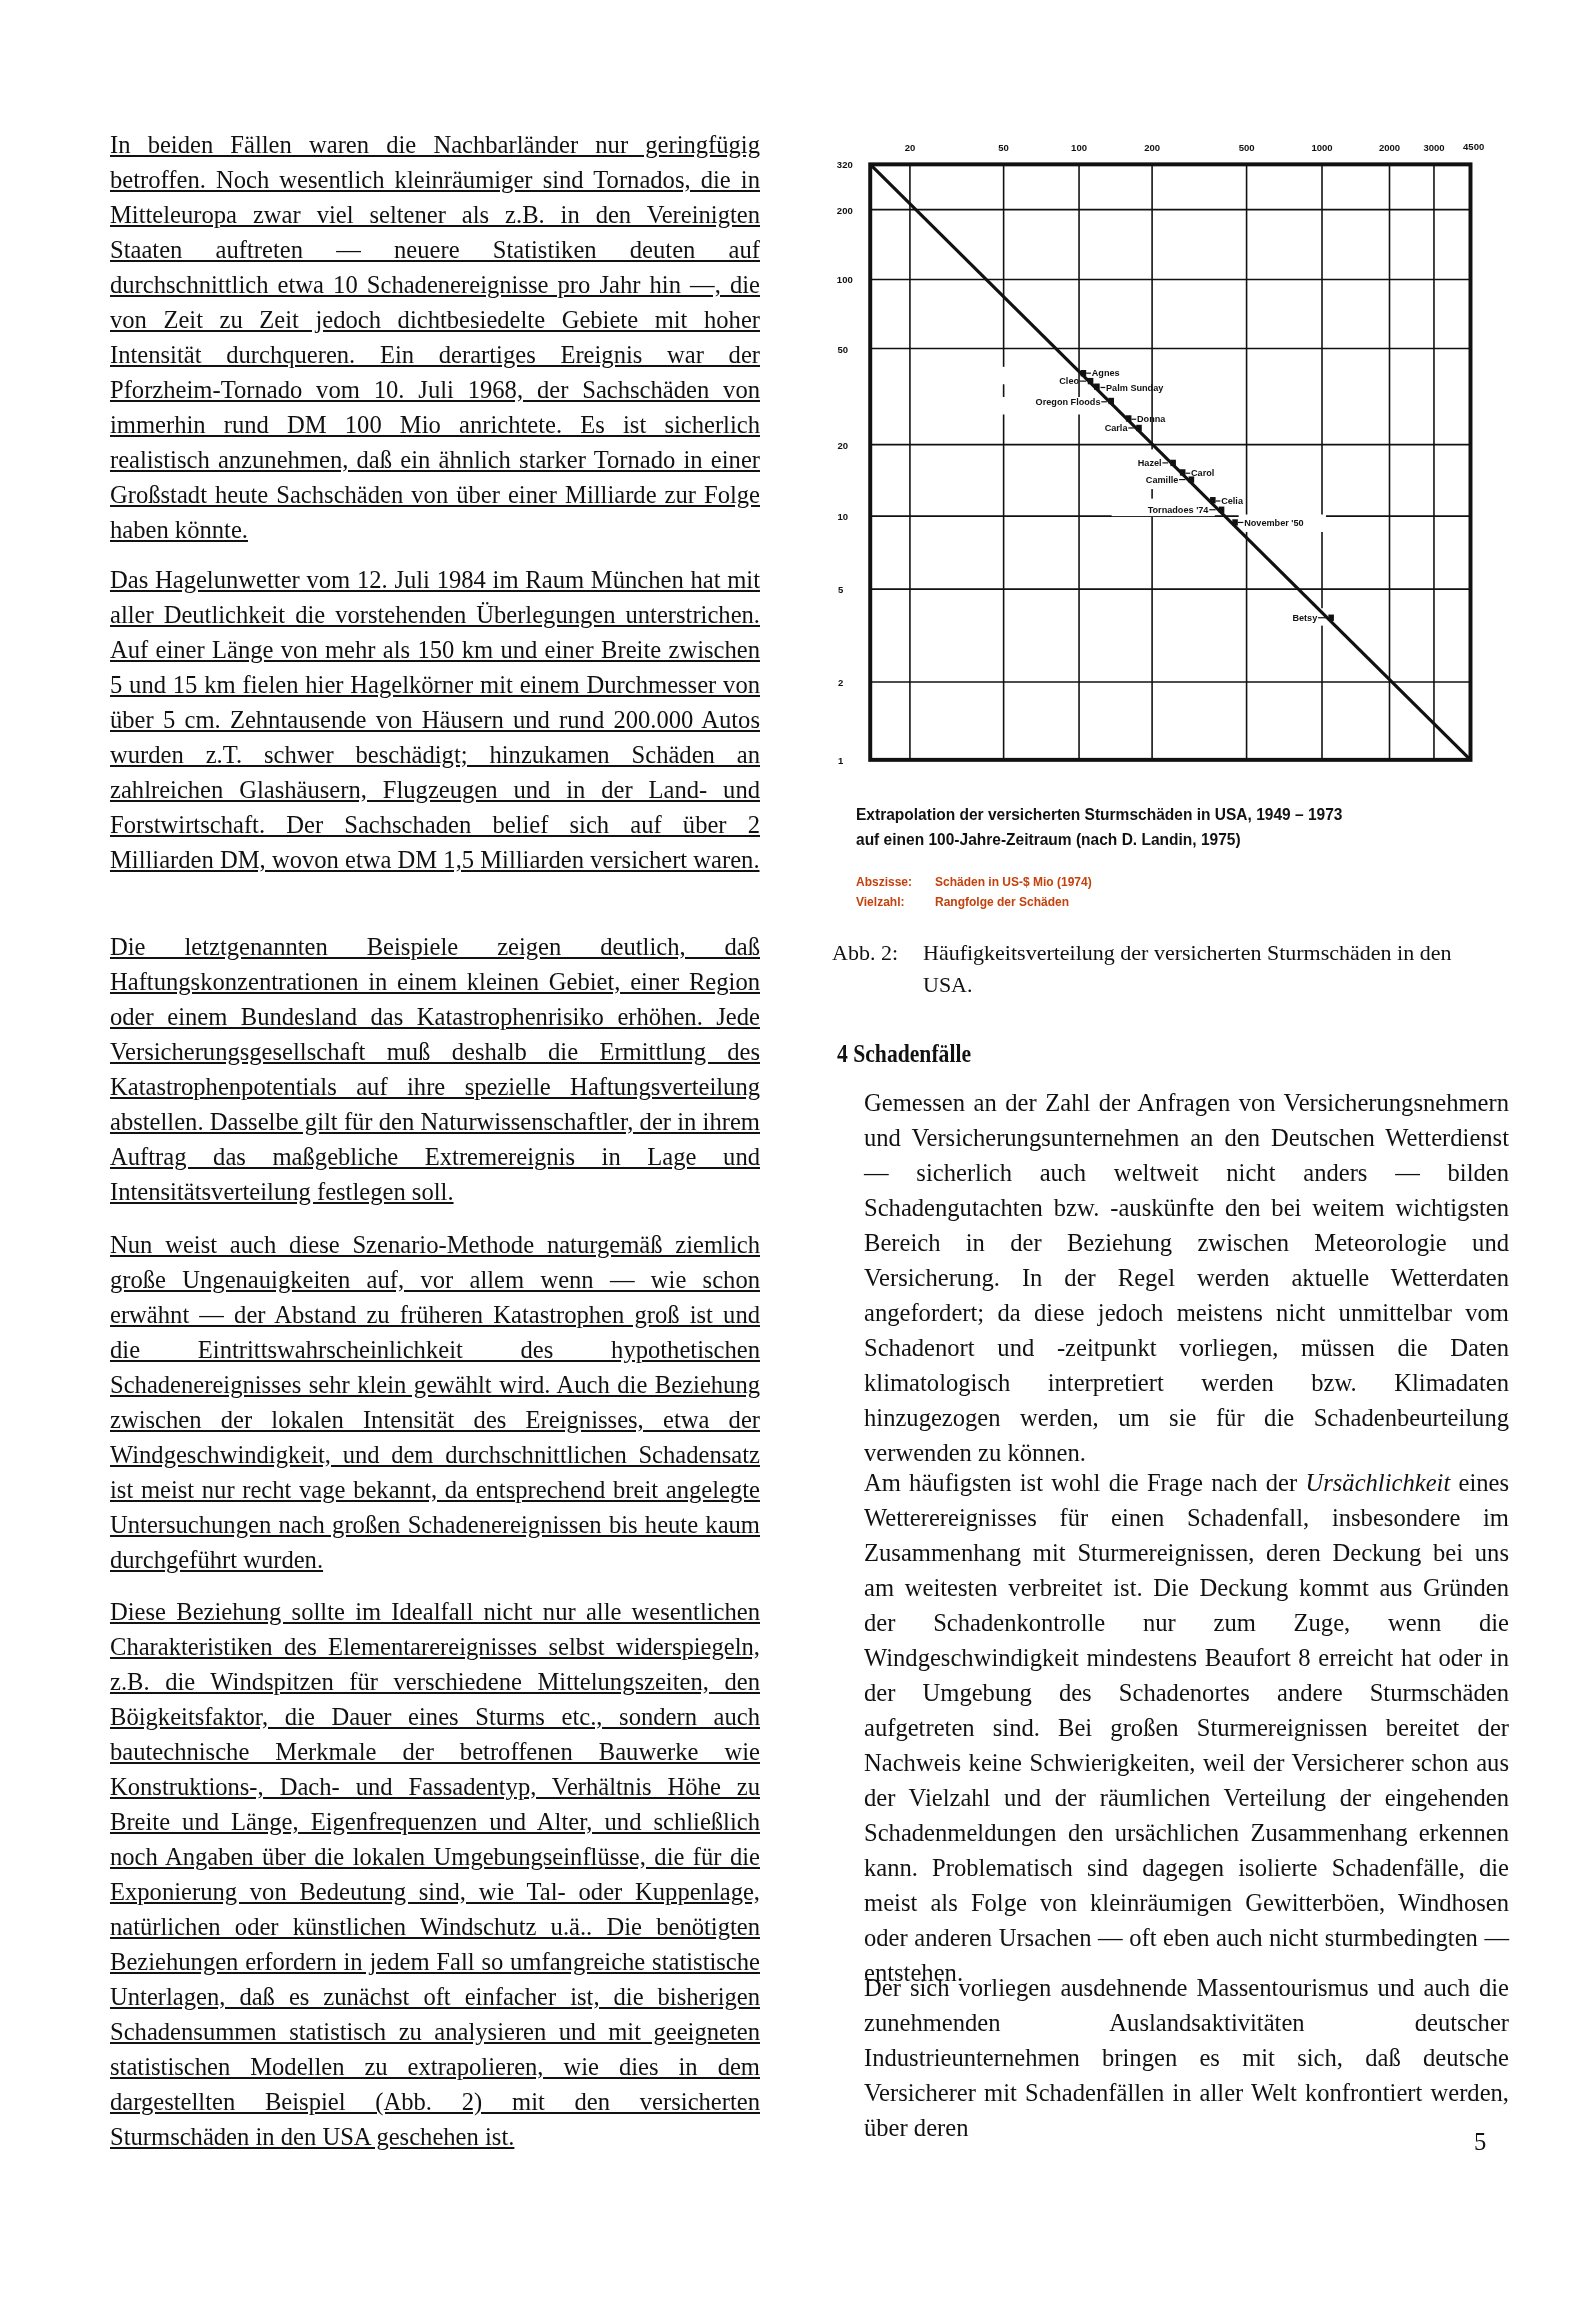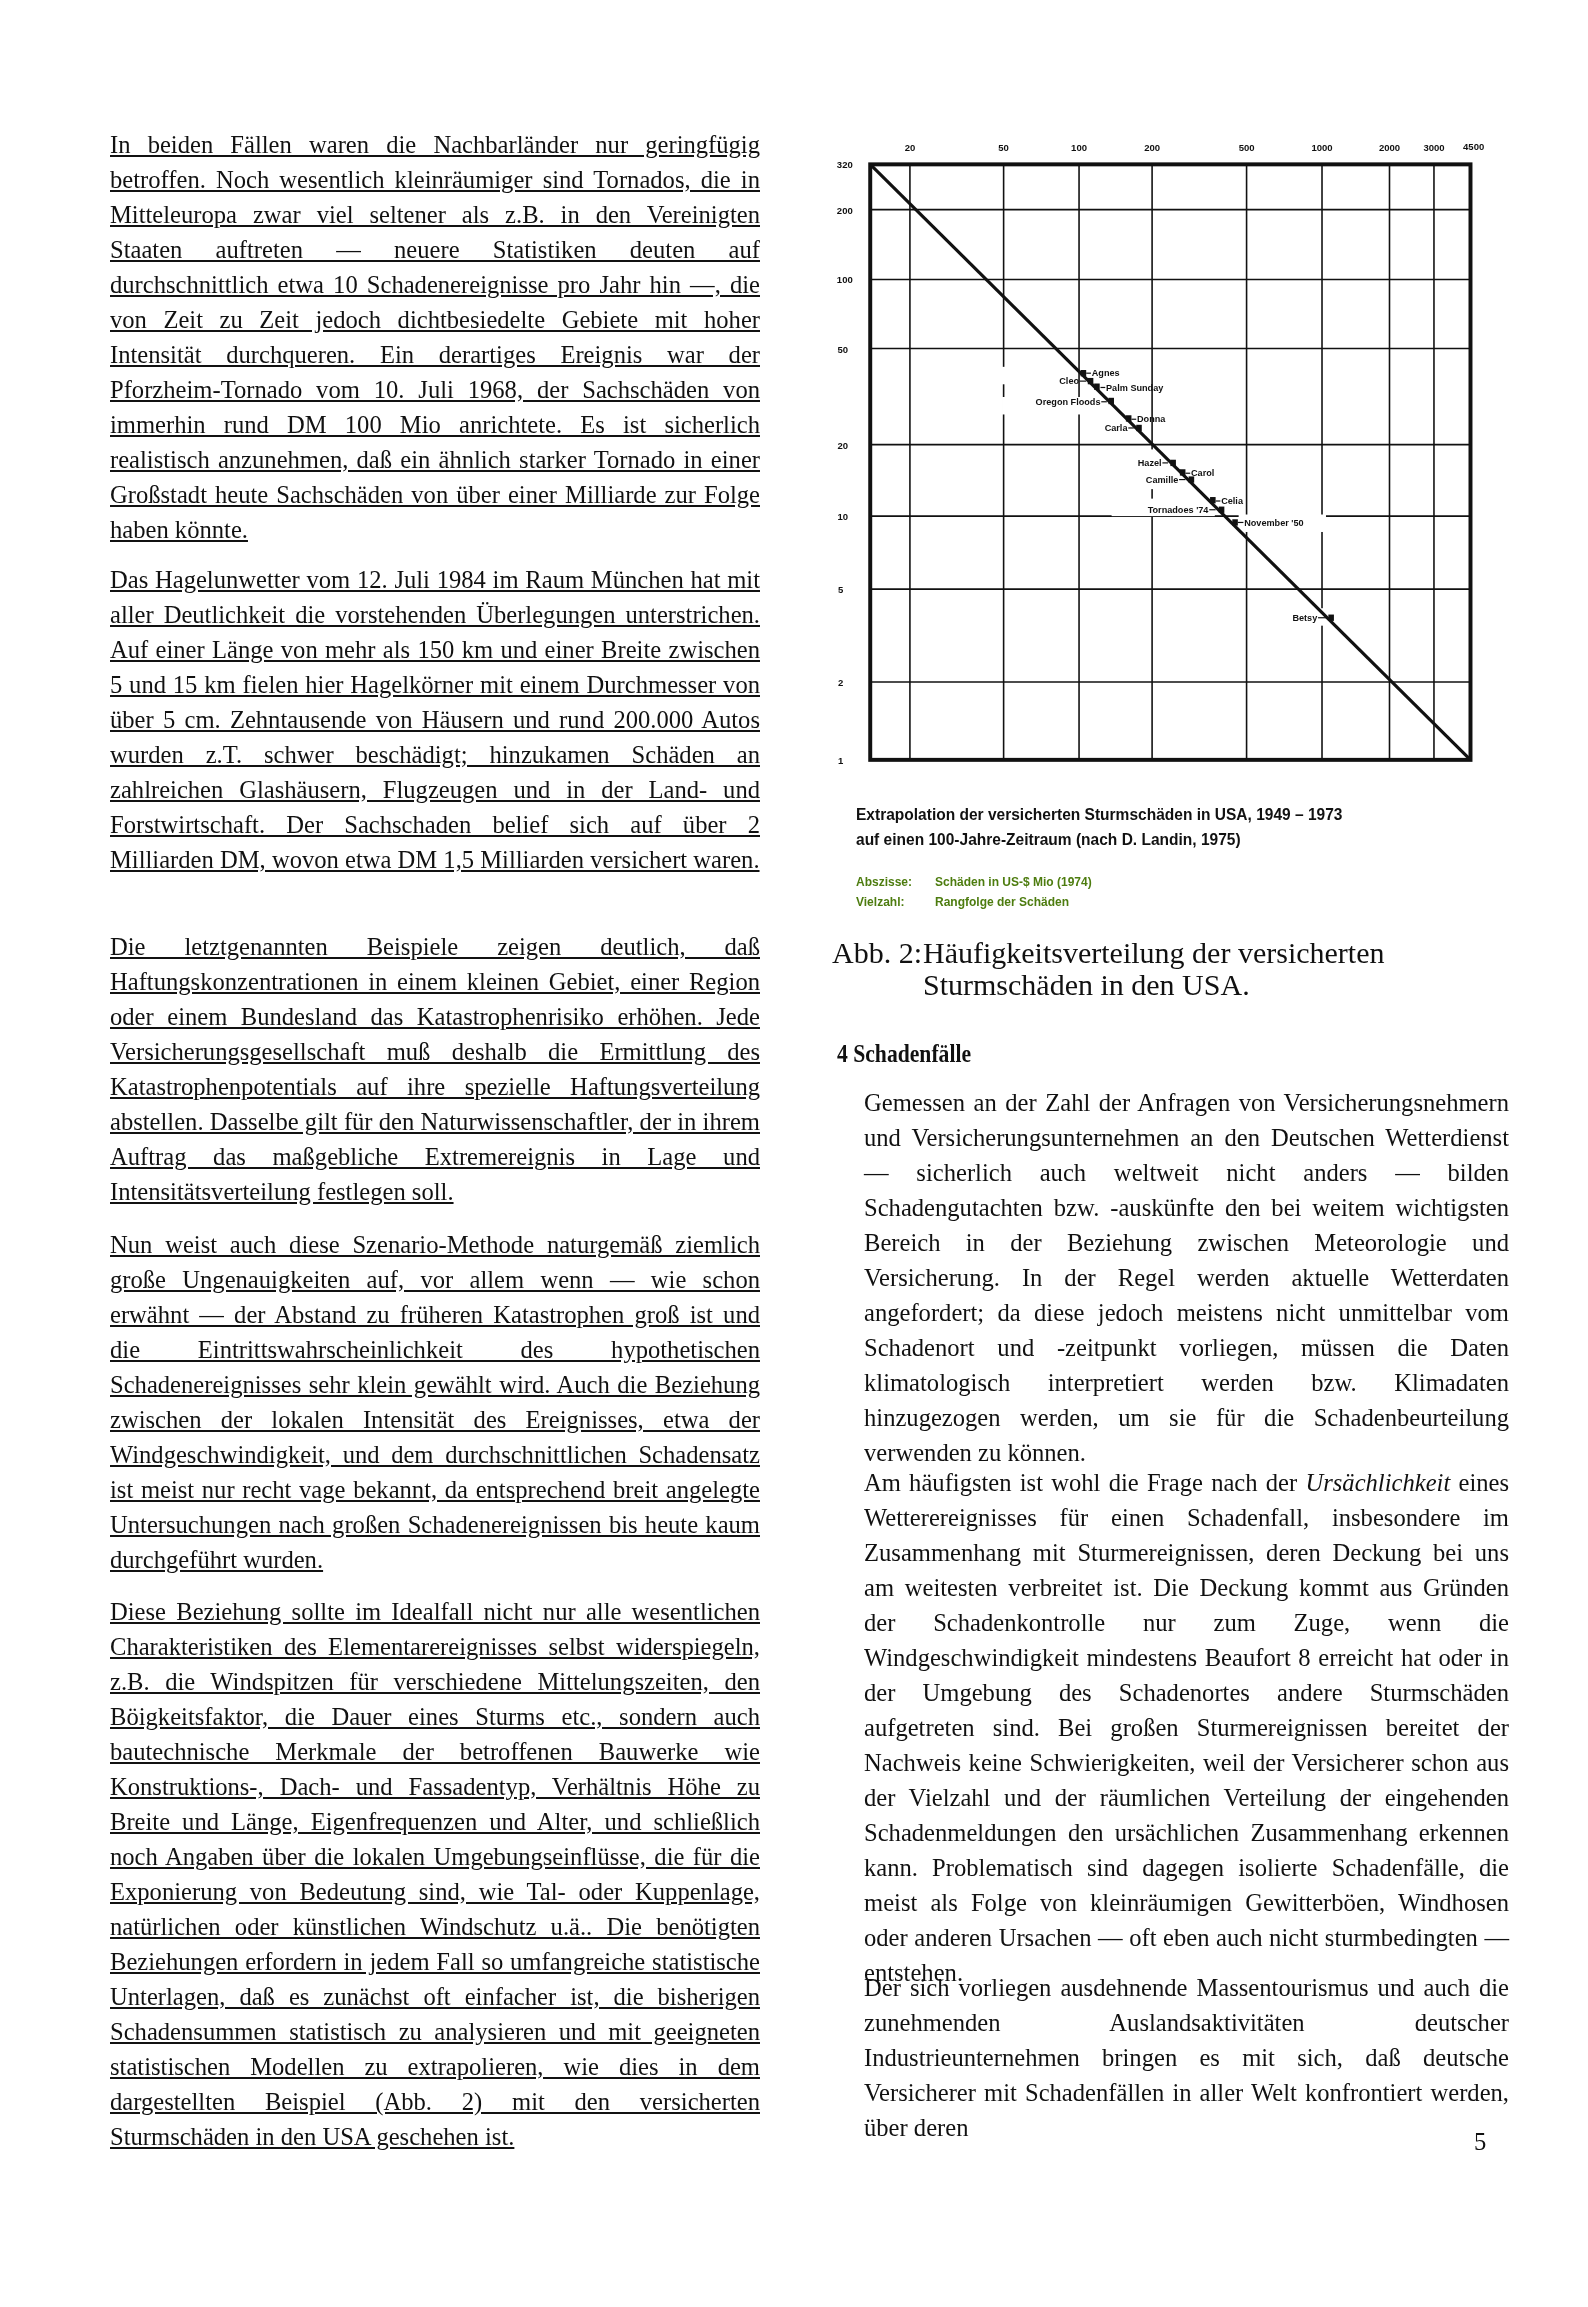--- a/index.html
+++ b/index.html
@@ -26,26 +26,26 @@
   .chart-wrap svg { position: absolute; left: 0; top: 0; }
   .chart-caption {
     position: absolute; left: 856px; top: 802px; width: 651px;
     font-family: "Liberation Sans", "DejaVu Sans", sans-serif; font-weight: bold;
     font-size: 16.7px; line-height: 25.4px; color: #111;
     transform: scaleX(0.93); transform-origin: left;
   }
   .axis-notes {
     position: absolute; left: 856px; top: 872px;
     font-family: "Liberation Sans", "DejaVu Sans", sans-serif; font-weight: bold;
-    font-size: 12px; line-height: 20px; color: #4d7c0f;
+    font-size: 12px; line-height: 20px; color: #c2410c;
   }
   .axis-notes .k { display: inline-block; width: 79px; }
   .fig-caption {
     position: absolute; left: 832px; top: 937px; width: 659px;
-    font-family: "Liberation Serif", "DejaVu Serif", serif; font-size: 30px; line-height: 32px;
+    font-family: "Liberation Serif", "DejaVu Serif", serif; font-size: 22px; line-height: 32px;
   }
   .fig-caption .lab { position: absolute; left: 0; top: 0; }
   .fig-caption .txt { display: block; padding-left: 91px; }
   .page-number {
     position: absolute; left: 1474px; top: 2128px;
     font-family: "Liberation Serif", "DejaVu Serif", serif; font-size: 24.6px;
   }
   em { font-style: italic; margin-top: 41px; }
 </style>
 </head>

